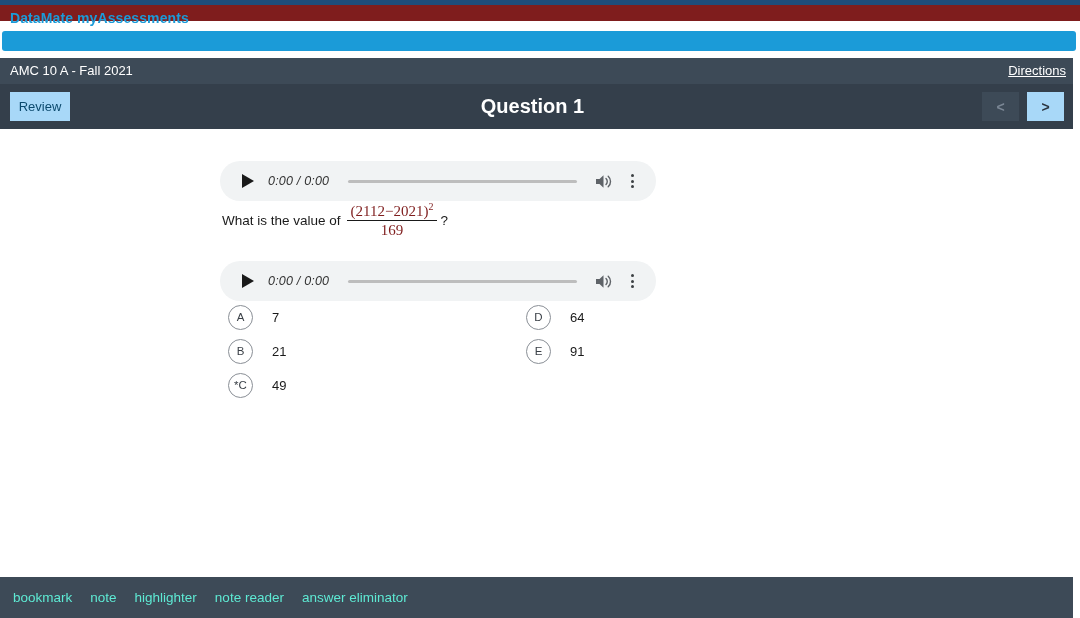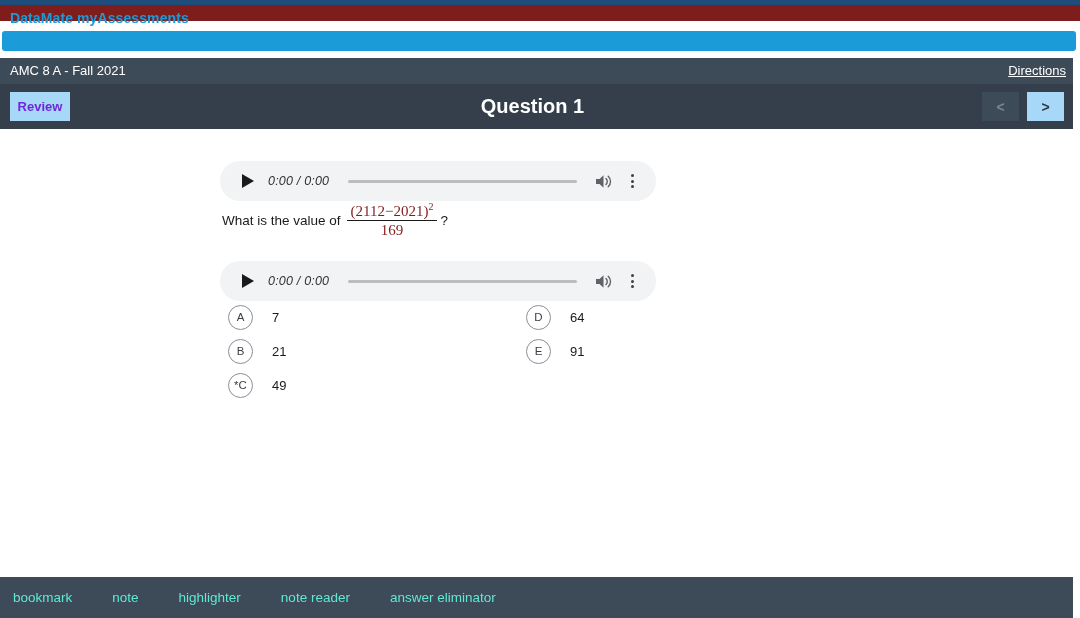--- a/index.html
+++ b/index.html
@@ -52,22 +52,22 @@
   }
 
   
   .qhead-bar {
     position: absolute; top: 84px; left: 0; width: 1073px; height: 45px;
     background: #343f4b;
   }
   .review-btn {
     position: absolute; left: 10px; top: 8px;
     width: 60px; height: 29px;
-    background: #a8d8f8; color: #6d28d9;
-    font-size: 13px; font-weight: bold;
+    background: #a8d8f8; color: #0c4a6e;
+    font-size: 13px; font-weight: normal;
     display: flex; align-items: center; justify-content: center;
     cursor: pointer; border: none;
     font-family: "Liberation Sans", sans-serif;
   }
   .question-title {
     position: absolute; left: 0; top: 0; width: 1065px; height: 45px;
     display: flex; align-items: center; justify-content: center;
     font-size: 20px; font-weight: bold; color: #ffffff;
     pointer-events: none;
   }
@@ -180,37 +180,37 @@
   .bottom-bar {
     position: absolute; left: 0; top: 577px; width: 1073px; height: 41px;
     background: #3d4a57;
     display: flex; align-items: center;
   }
   .tool-item {
     font-size: 13.5px; color: #5eead4; cursor: pointer;
     white-space: nowrap;
   }
   .tool-item:first-child { margin-left: 13px; }
-  .tool-item + .tool-item { margin-left: 40px; }
+  .tool-item + .tool-item { margin-left: 18px; }
 </style>
 </head>
 <body>
 
 <div id="app">
 
   <div class="top-strip"></div>
 
   <div class="brand-row">
     <div class="brand-title">DataMate myAssessments</div>
   </div>
 
   <div class="blue-bar"></div>
 
   <div class="assess-bar">
-    <div class="assess-name">AMC 8 A - Fall 2021</div>
+    <div class="assess-name">AMC 10 A - Fall 2021</div>
     <div class="directions-link">Directions</div>
   </div>
 
   <div class="qhead-bar">
     <div class="question-title">Question 1</div>
     <button class="review-btn">Review</button>
     <div class="nav-btns">
       <button class="nav-btn prev">&lt;</button>
       <button class="nav-btn next">&gt;</button>
     </div>

